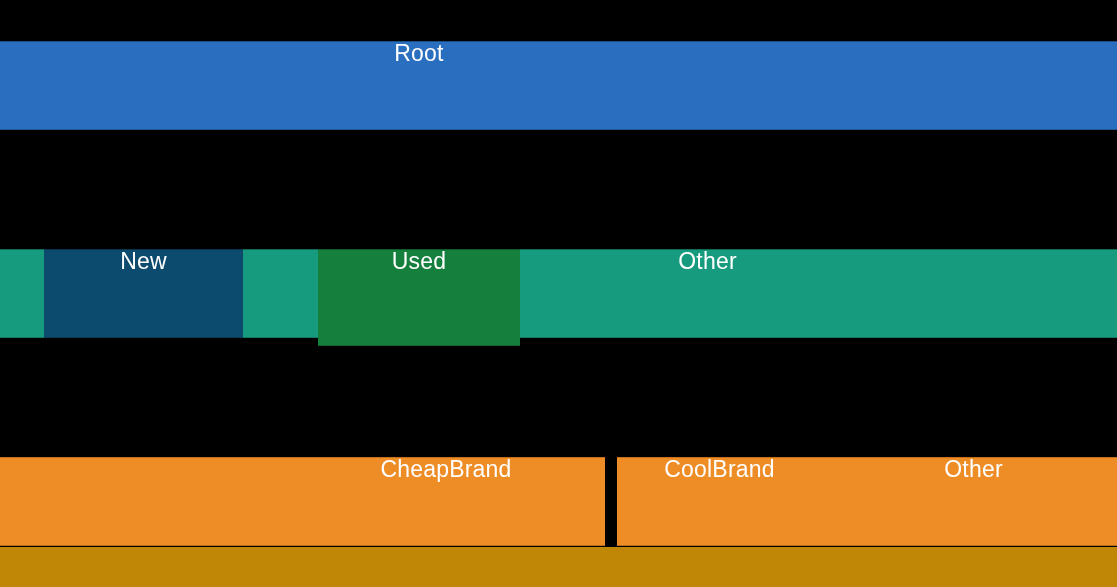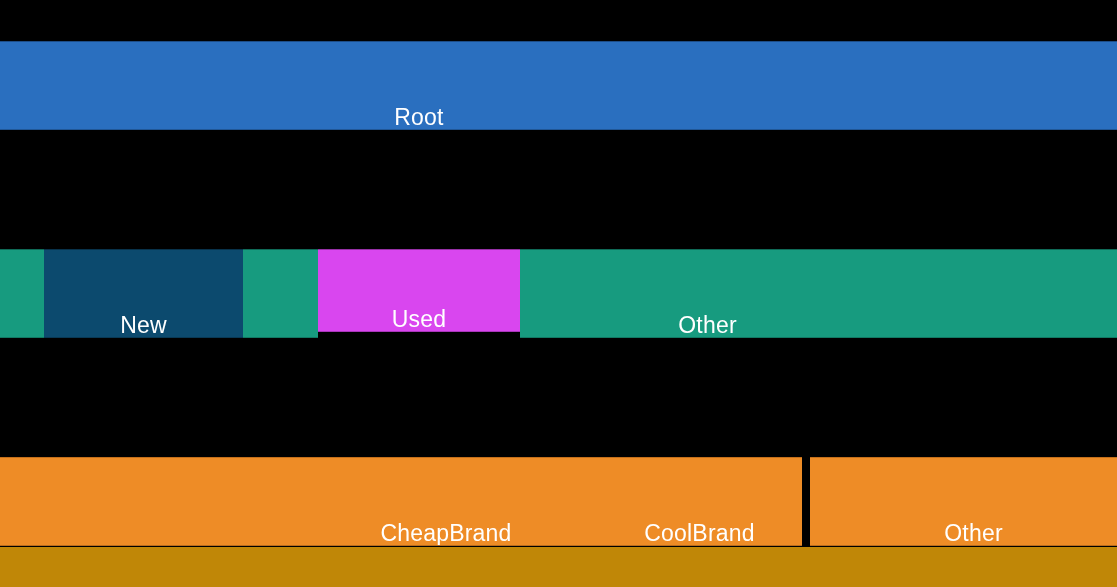--- a/index.html
+++ b/index.html
@@ -22,21 +22,21 @@
   }
   .level {
     position: absolute;
     left: 0;
     width: 1117px;
   }
   .node {
     position: absolute;
     box-sizing: border-box;
     display: flex;
-    align-items: flex-end;
+    align-items: flex-start;
     justify-content: center;
     overflow: hidden;
     border-top: 1px solid rgba(0,0,0,0.30);
     border-bottom: 1px solid rgba(0,0,0,0.22);
   }
   .node .node-label {
     color: #ffffff;
     font-size: 23px;
     line-height: 1;
     white-space: nowrap;
@@ -58,36 +58,36 @@
         <span class="node-label">Root</span>
       </div>
       <div class="node no-label" style="left: 520px; width: 597px; top: 0px; height: 89px; background: rgb(42, 111, 191);"></div>
     </div>
     <div class="level level-category" style="top: 249px; height: 89px;">
       <div class="node no-label" style="left: 0px; width: 44px; top: 0px; height: 89px; background: rgb(23, 155, 127);"></div>
       <div class="node" style="left: 44px; width: 199px; top: 0px; height: 89px; background: #0c4a6e;">
         <span class="node-label">New</span>
       </div>
       <div class="node no-label" style="left: 243px; width: 75px; top: 0px; height: 89px; background: rgb(23, 155, 127);"></div>
-      <div class="node" style="left: 318px; width: 202px; top: 0px; height: 83px; background: #d946ef;">
+      <div class="node" style="left: 318px; width: 202px; top: 0px; height: 97px; background: #15803d;">
         <span class="node-label">Used</span>
       </div>
       <div class="node no-label" style="left: 520px; width: 85px; top: 0px; height: 89px; background: rgb(23, 155, 127);"></div>
       <div class="node" style="left: 605px; width: 205px; top: 0px; height: 89px; background: rgb(23, 155, 127);">
         <span class="node-label">Other</span>
       </div>
       <div class="node no-label" style="left: 810px; width: 307px; top: 0px; height: 89px; background: rgb(23, 155, 127);"></div>
     </div>
     <div class="level level-brand" style="top: 457px; height: 70px;">
       <div class="node no-label" style="left: 0px; width: 345px; top: 0px; height: 89px; background: rgb(238, 140, 38);"></div>
       <div class="node" style="left: 345px; width: 202px; top: 0px; height: 89px; background: rgb(238, 140, 38);">
         <span class="node-label">CheapBrand</span>
       </div>
       <div class="node no-label" style="left: 547px; width: 58px; top: 0px; height: 89px; background: rgb(238, 140, 38);"></div>
-      <div class="node" style="left: 597px; width: 205px; top: 0px; height: 89px; background: rgb(238, 140, 38);">
+      <div class="node" style="left: 617px; width: 205px; top: 0px; height: 89px; background: rgb(238, 140, 38);">
         <span class="node-label">CoolBrand</span>
       </div>
       <div class="node no-label" style="left: 810px; width: 62px; top: 0px; height: 89px; background: rgb(238, 140, 38);"></div>
       <div class="node" style="left: 872px; width: 203px; top: 0px; height: 89px; background: rgb(238, 140, 38);">
         <span class="node-label">Other</span>
       </div>
       <div class="node no-label" style="left: 1075px; width: 42px; top: 0px; height: 89px; background: rgb(238, 140, 38);"></div>
     </div>
     <div class="level level-leaf" style="top: 547px; height: 40px;">
       <div class="node no-label" style="left: 0px; width: 1117px; top: 0px; height: 40px; background: rgb(192, 135, 7);"></div>

